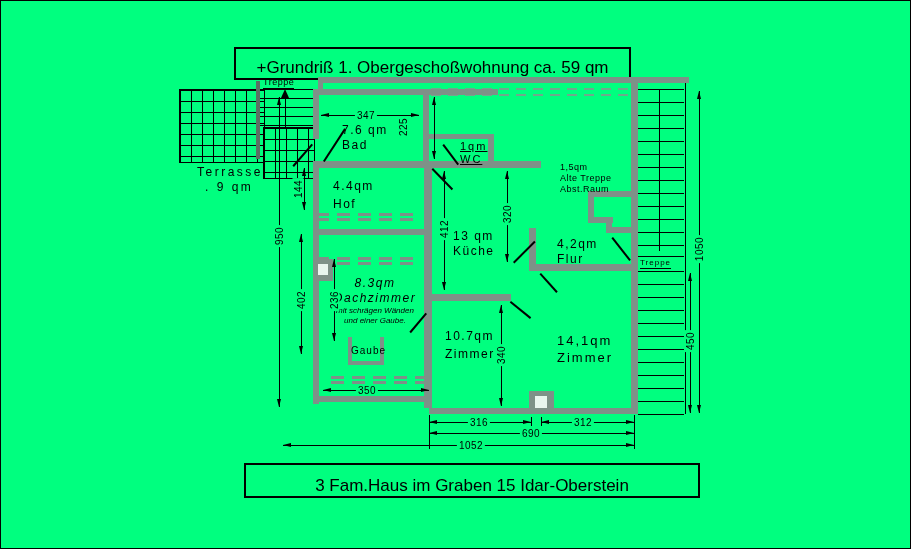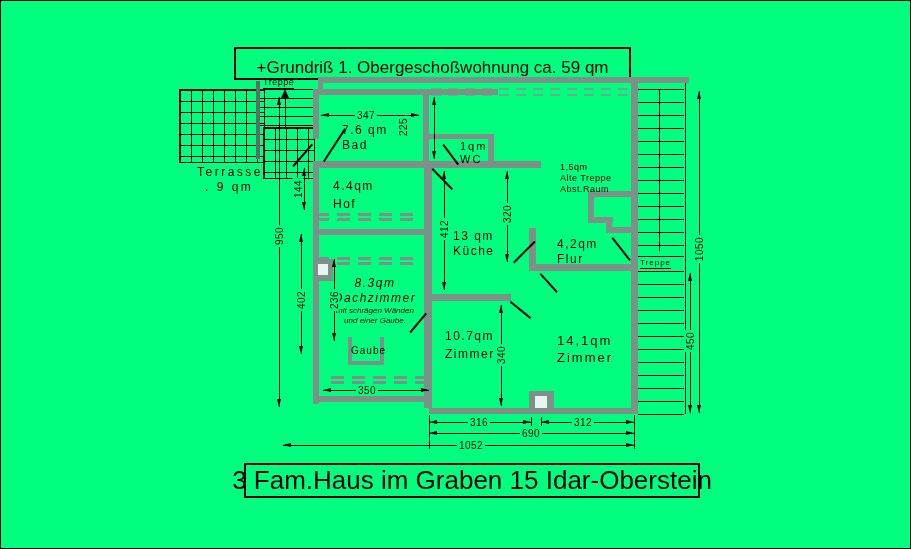--- a/index.html
+++ b/index.html
@@ -3,21 +3,21 @@
 <meta charset="utf-8">
 <style>
   html,body{margin:0;padding:0;background:#00ff7f;}
   #stage{position:relative;width:911px;height:549px;background:#00ff7f;overflow:hidden;
          font-family:"Liberation Sans",sans-serif;color:#000;box-sizing:border-box;border:1px solid #000;}
   .wall{position:absolute;background:#7e9188;}
   .blk{position:absolute;background:#000;}
   .white{position:absolute;background:#e8f5ee;}
   .lab{position:absolute;white-space:nowrap;color:#000;font-size:12px;letter-spacing:1.5px;line-height:15px;}
   .fs13{font-size:13px;line-height:17px;}
-  .fs11{font-size:11px;line-height:13px;}
+  .fs11{font-size:11px;line-height:13px;text-decoration:underline;}
   .fs10{font-size:10px;letter-spacing:1px;line-height:12px;}
   .fs9{font-size:9px;letter-spacing:.5px;line-height:11px;}
   .fs8{font-size:8px;letter-spacing:0;line-height:9.5px;}
   .ctr{text-align:center;font-style:italic;}
   .titlebox{position:absolute;border:2px solid #000;display:flex;align-items:flex-end;justify-content:center;
             white-space:nowrap;background:transparent;}
   .grid{position:absolute;border:1px solid #000;
         background-image:linear-gradient(#000 1px,transparent 1px),linear-gradient(90deg,#000 1px,transparent 1px);
         background-size:11px 11px;}
   .treads{position:absolute;background-image:linear-gradient(#000 1px,transparent 1px);background-size:100% 13px;border-bottom:1px solid #000;}
@@ -49,21 +49,21 @@
   .uparrow{position:absolute;width:0;height:0;border-left:4px solid transparent;border-right:4px solid transparent;border-bottom:9px solid #000;}
 </style>
 </head>
 <body>
 
 <div id="stage">
 
   <div class="titlebox" style="left:233px;top:46px;width:393px;height:29px;font-size:17px;">
       <span>+Grundriß 1. Obergeschoßwohnung ca. 59 qm</span>
     </div>
-  <div class="titlebox" style="left:243px;top:462px;width:452px;height:31px;font-size:26px;">
+  <div class="titlebox" style="left:243px;top:462px;width:452px;height:31px;font-size:17px;">
       <span>3 Fam.Haus  im Graben 15 Idar-Oberstein</span>
     </div>
 
   <div class="grid" style="left:178px;top:88px;width:84px;height:72px;"></div>
   <div class="grid" style="left:262px;top:126px;width:50px;height:50px;"></div>
   <div class="treads-sm" style="left:258px;top:88px;width:54px;height:40px;"></div>
   <div class="blk" style="left:255px;top:80px;width:4px;height:78px;background:#5b6d64;"></div>
   <div class="blk" style="left:284px;top:94px;width:1px;height:32px;"></div>
   <div class="uparrow" style="left:280px;top:88px;"></div>
   <div class="lab fs9" style="left:262px;top:76px;border-bottom:1px solid #000;"><span>Treppe</span></div>

